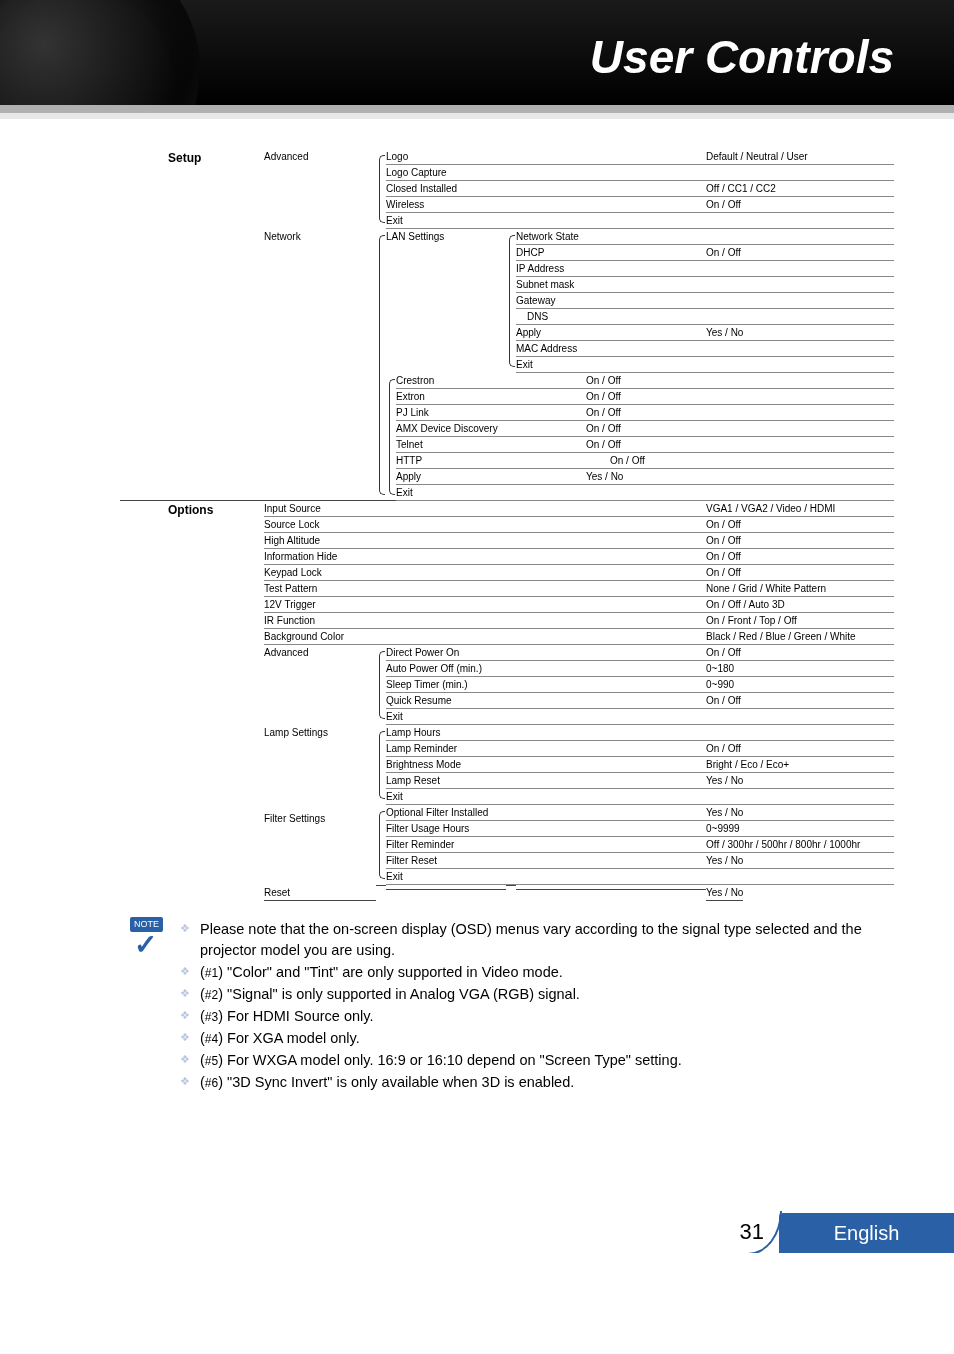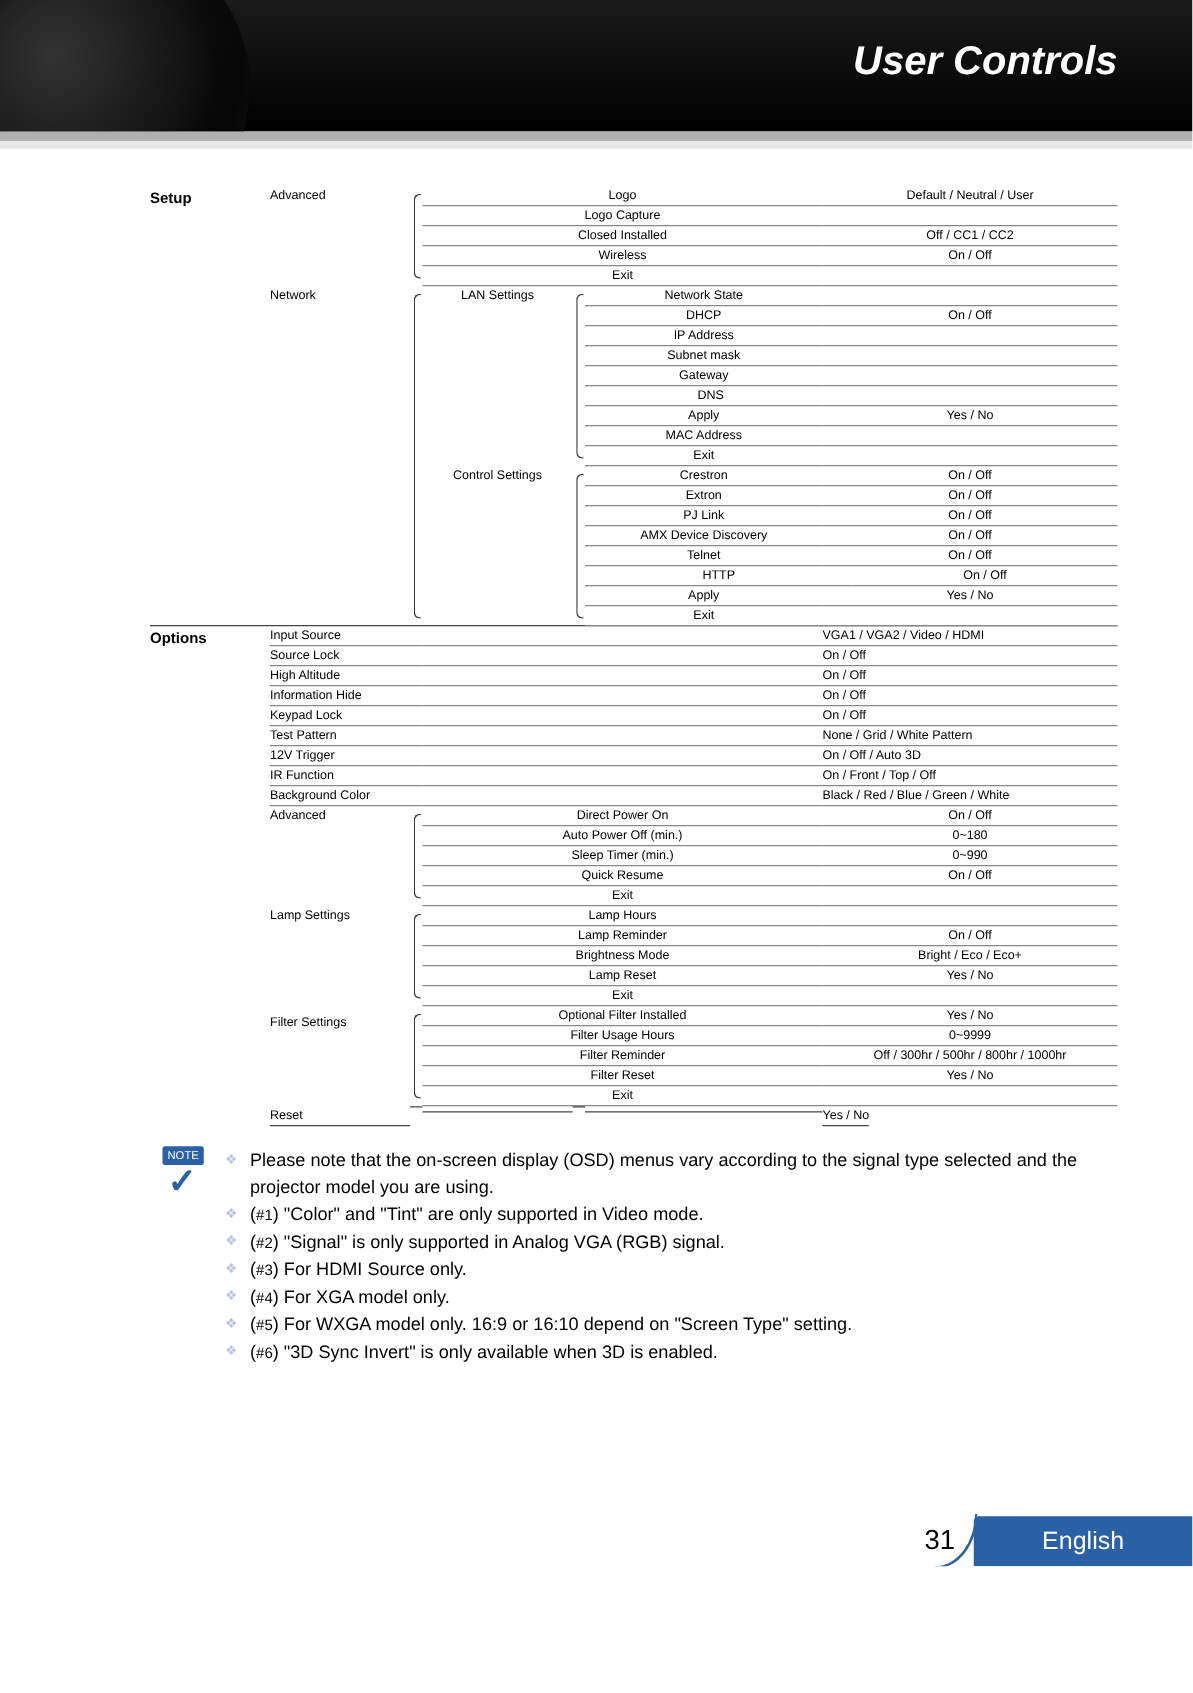--- a/index.html
+++ b/index.html
@@ -24,21 +24,21 @@
     background: radial-gradient(circle at 40% 40%, #333 0%, #111 50%, #000 70%);
     border-radius: 50%;
     box-shadow: inset -10px -10px 30px rgba(255,255,255,.05),
                 inset 10px 10px 30px rgba(0,0,0,.8);
   }
   .header-title {
     position: absolute;
     right: 60px;
     top: 30px;
     color: #fff;
-    font-size: 32px;
+    font-size: 46px;
     font-weight: bold;
     font-style: italic;
   }
   .band2 { height: 8px; background: #b0b0b0; }
   .band3 { height: 6px; background: #e8e8e8; }
 
   .content {
     padding: 30px 60px 0 120px;
   }
 
@@ -47,20 +47,21 @@
     font-size: 11px;
     border-bottom: 1px solid #444;
     padding-bottom: 6px;
   }
   .colhdr-row td.s { padding-left: 114px; }
 
   .row {
     display: flex;
     align-items: flex-start;
     font-size: 10px;
+    margin-left: 48px;
   }
   .row > div { flex: none; }
   .c-main { width: 96px; font-weight: bold; font-size: 12px; padding-top: 2px;}
   .c-sub  { width: 112px; padding-top: 2px; padding-bottom:2px; }
   .c-set  { width: 120px; padding-top: 2px; padding-bottom:2px; border-bottom: 1px solid #888; }
   .c-sub2 { width: 190px; padding-top: 2px; padding-bottom:2px; border-bottom: 1px solid #888; }
   .c-val  { flex: 1 1 auto; padding-top: 2px; padding-bottom:2px; border-bottom: 1px solid #888; }
 
   .section-rule { border-top: 1px solid #444; margin-top: -1px;}
 
@@ -76,21 +77,21 @@
     width: 5px;
     border-left: 1px solid #333;
     border-top: 1px solid #333;
     border-bottom: 1px solid #333;
     border-top-left-radius: 5px;
     border-bottom-left-radius: 5px;
   }
 
   .sub-block { display: flex; align-items: stretch; }
   .sub-block .subcol { width: 112px; padding-top:2px; }
-  .sub-block .items  { flex: 1 1 auto; text-align: center; }
+  .sub-block .items  { flex: 1 1 auto; }
 
   .set-block { display: flex; align-items: stretch; }
   .set-block .setcol { width: 120px; padding-top:2px; }
   .set-block .items2 { flex: 1 1 auto; }
 
   .line { display:flex; font-size:10px; }
   .line > .c-sub2 { width:190px; }
   .line > .c-val  { flex:1; }
 
   .notes {
@@ -250,21 +251,20 @@
                 <div class="c-sub2" style="width: 190px;">MAC Address</div>
                 <div class="c-val"></div>
               </div>
               <div class="line">
                 <div class="c-sub2" style="width: 190px;">Exit</div>
                 <div class="c-val"></div>
               </div>
             </div>
         </div>
         <div class="set-block">
-          <div class="setcol">Control Settings</div>
           <div class="brace left"></div>
           <div class="items2" id="net-ctrl">
               <div class="line">
                 <div class="c-sub2" style="width: 190px;">Crestron</div>
                 <div class="c-val">On / Off</div>
               </div>
               <div class="line">
                 <div class="c-sub2" style="width: 190px;">Extron</div>
                 <div class="c-val">On / Off</div>
               </div>

